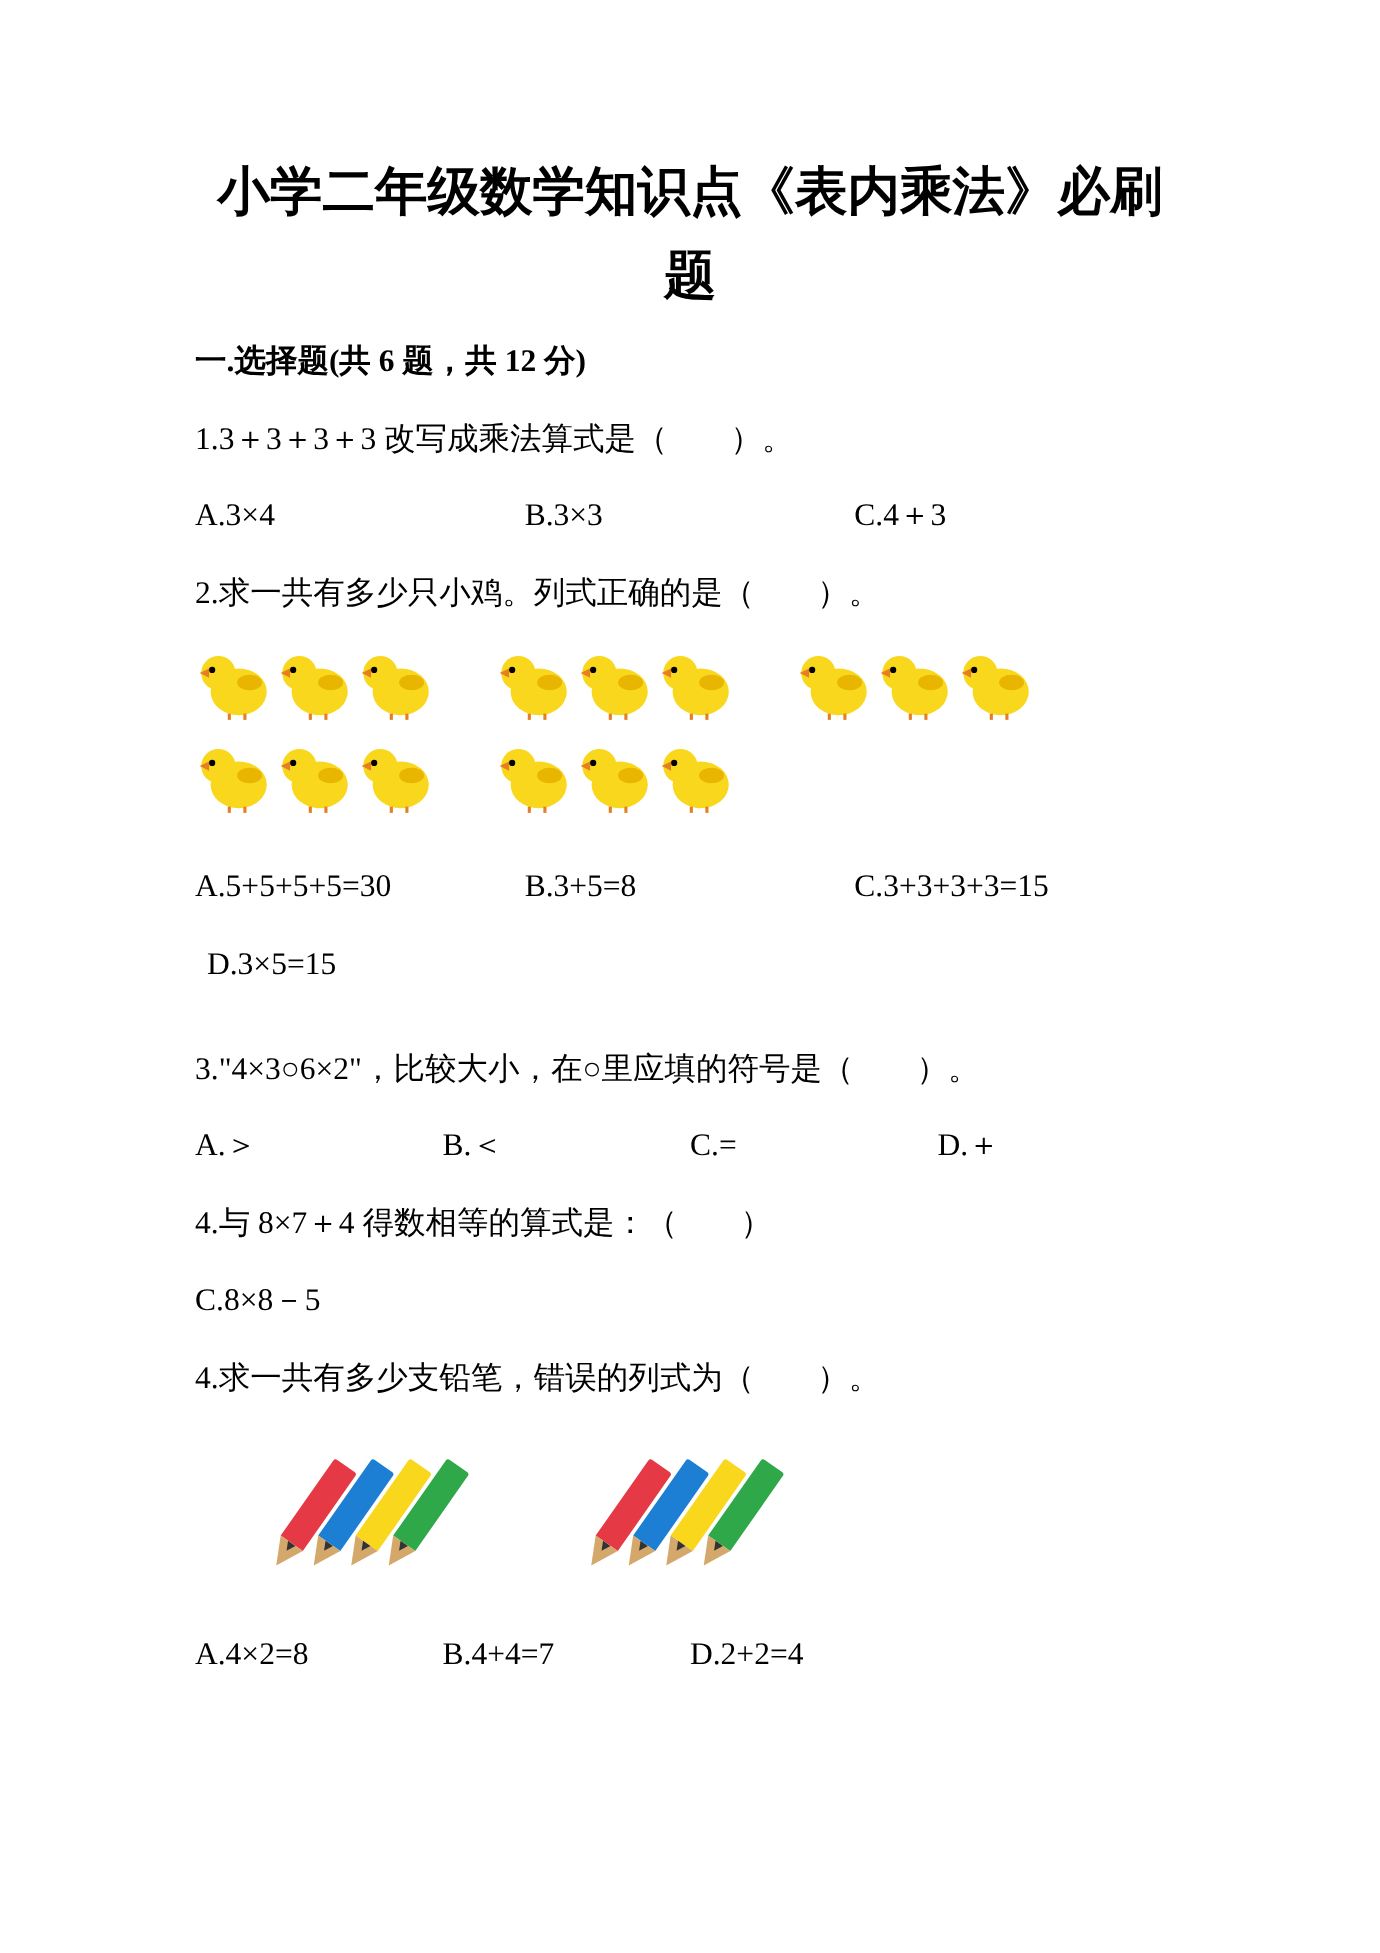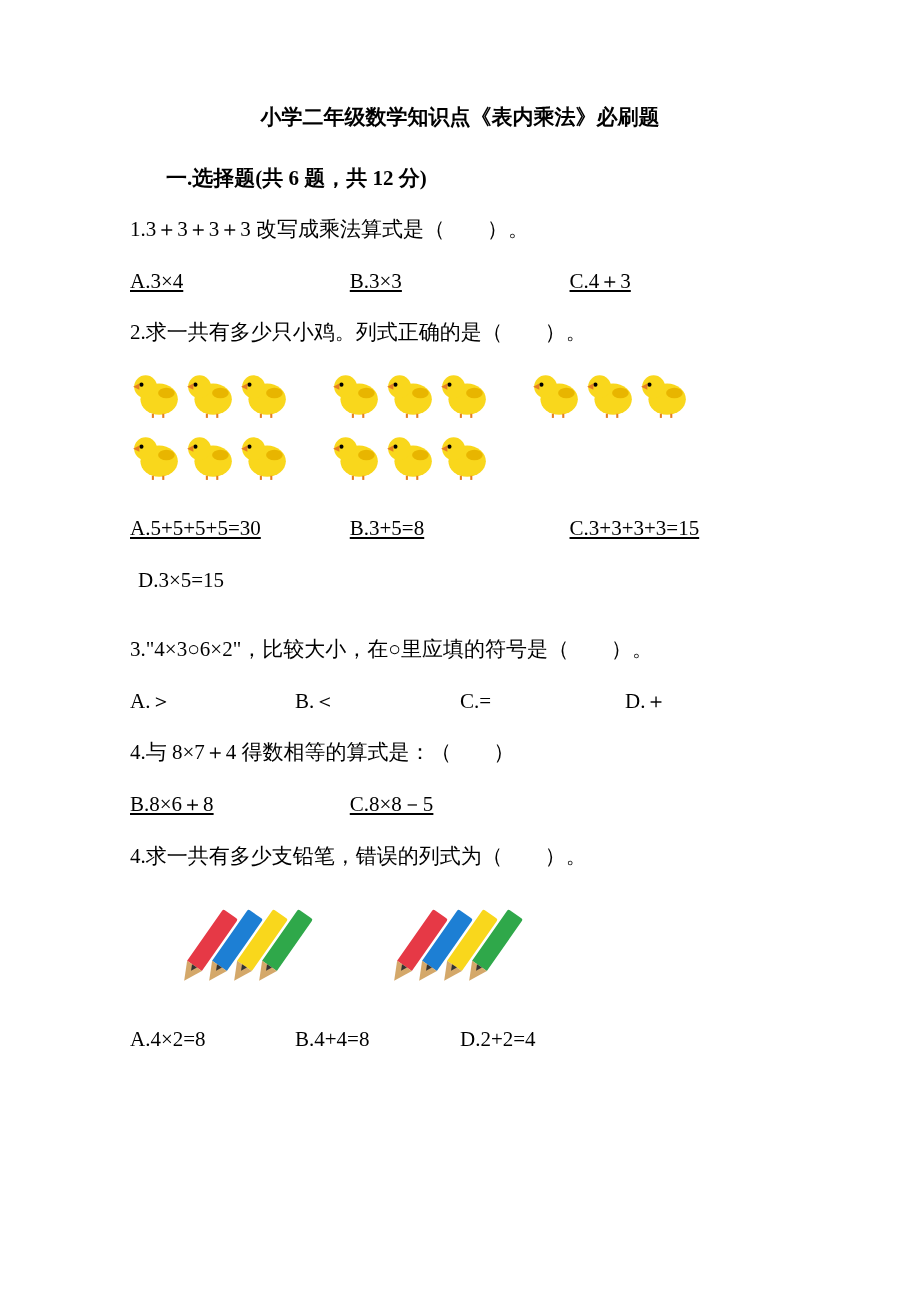--- a/index.html
+++ b/index.html
@@ -8,39 +8,38 @@
       height: 1302px;
       background: #fff;
       font-family: "SimSun", "宋体", serif;
       padding: 100px 130px 60px 130px;
       color: #000;
       font-size: 21px;
       line-height: 1.6;
     }
     .title {
       text-align: center;
-      font-size: 21px;
+      font-size: 35px;
       font-weight: bold;
-      margin-bottom: 28px;
+      margin-bottom: 12px;
       font-family: "SimHei", "黑体", sans-serif;
     }
     .section-header {
       font-weight: bold;
       margin-bottom: 18px;
-      margin-left: 36px;
     }
     .question {
       margin-bottom: 18px;
       margin-top: 16px;
     }
     .options-row {
       display: flex;
       margin-bottom: 18px;
     }
-    .opt-3 .opt { flex: 0 0 33.3%; text-decoration: underline; }
+    .opt-3 .opt { flex: 0 0 33.3%; }
     .opt-4 .opt { flex: 0 0 25%; }
     .opt-4b .opt { flex: 0 0 25%; font-family: Liberation Serif, serif; }
     .opt-single { margin-bottom: 36px; padding-left: 8px; }
     .chicks-container {
       margin: 18px 0 30px 0;
     }
     .chick-row {
       display: flex;
       gap: 40px;
       margin-bottom: 10px;
@@ -277,21 +276,20 @@
 <div class="question">3."4×3○6×2"，比较大小，在○里应填的符号是（　　）。</div>
 <div class="options-row opt-4">
   <div class="opt">A.＞</div>
   <div class="opt">B.＜</div>
   <div class="opt">C.=</div>
   <div class="opt">D.＋</div>
 </div>
 
 <div class="question">4.与 8×7＋4 得数相等的算式是：（　　）</div>
 <div class="options-row opt-3">
-  <div class="opt">B.8×6＋8</div>
   <div class="opt">C.8×8－5</div>
 </div>
 
 <div class="question">4.求一共有多少支铅笔，错误的列式为（　　）。</div>
 
 <div class="pencils-container">
   <div class="pencil-group">
     <div class="pencil p-red" style="left:20px;">
         <div class="pencil-body"></div>
         <div class="pencil-tip"></div>
@@ -324,15 +322,15 @@
       </div>
     <div class="pencil p-green" style="left:95px;">
         <div class="pencil-body"></div>
         <div class="pencil-tip"></div>
       </div>
   </div>
 </div>
 
 <div class="options-row opt-4b">
   <div class="opt">A.4×2=8</div>
-  <div class="opt">B.4+4=8</div>
+  <div class="opt">B.4+4=7</div>
   <div class="opt">D.2+2=4</div>
 </div>
 
 </body></html>

